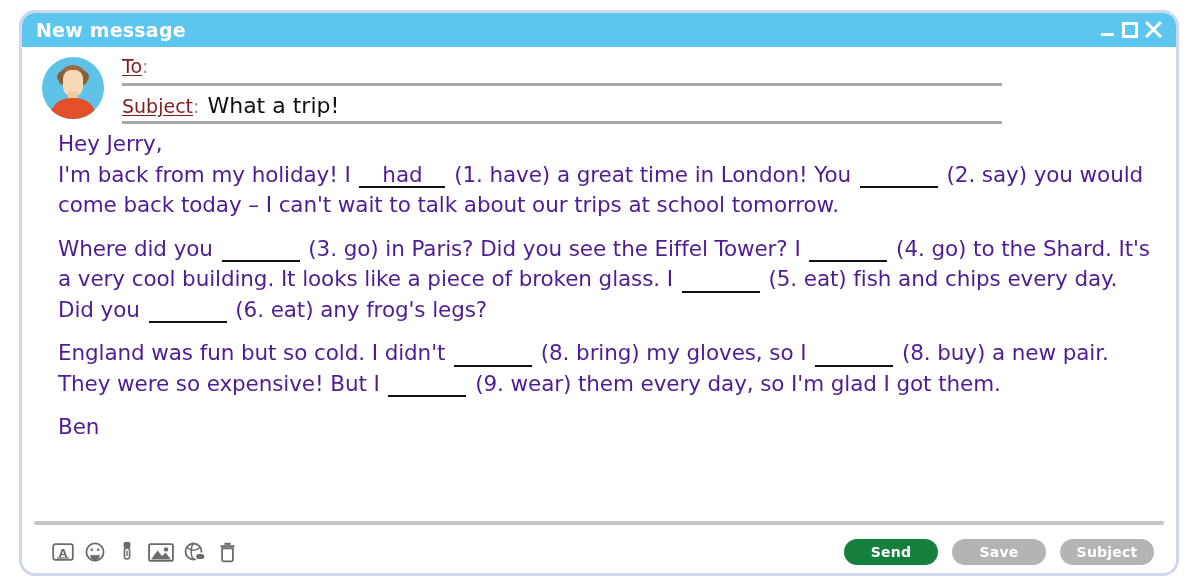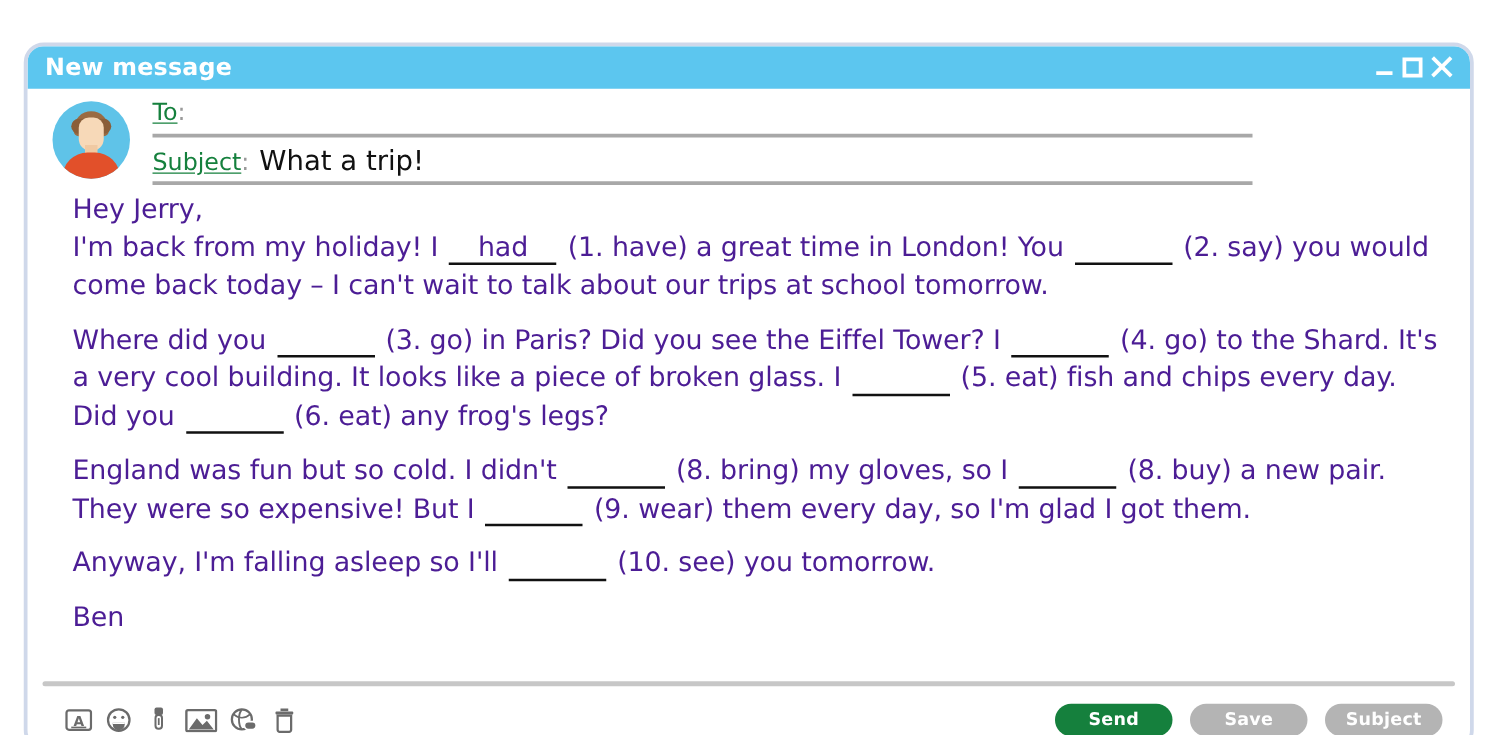--- a/index.html
+++ b/index.html
@@ -2,21 +2,21 @@
 <html><head>
 <meta charset="utf-8">
 <style>
   html,body{margin:0;padding:0;}
   body{
     width:1200px;height:588px;
     background:#ffffff;
     font-family:"DejaVu Sans", sans-serif;
     overflow:hidden;
   }
-  .stage{position:relative;width:1200px;height:552px;background:#ffffff;margin-top:24px;}
+  .stage{position:relative;width:1200px;height:552px;background:#ffffff;}
 
   
   .window{
     position:absolute;left:19px;top:10px;
     width:1160px;height:566px;
     background:#ffffff;
     border:3px solid #cfd8ea;
     border-radius:16px;
     box-sizing:border-box;
     overflow:hidden;
@@ -83,21 +83,21 @@
   .field{
     position:relative;
     height:31px;
     display:flex;align-items:baseline;
     border-bottom:3px solid #a8a8a8;
     margin-bottom:7px;
     width:880px;
     box-sizing:border-box;
   }
   .field-label{
-    color:#15803d;
+    color:#7f1d1d;
     font-family:"DejaVu Sans", sans-serif;
     font-size:19px;
     text-decoration:underline;
     text-underline-offset:2px;
     white-space:nowrap;
   }
   .field-sep{color:#9a9a9a;font-size:19px;margin-right:8px;}
   .field-value{
     font-family:"DejaVu Sans", sans-serif;
     font-size:22px;
@@ -203,21 +203,20 @@
           <span class="field-value subject-value" placeholder="Subject">What a trip!</span>
         </div>
       </div>
     </div>
 
     <div class="body-area">
       <div id="paragraphs">
           <div class="para"><span>Hey Jerry,</span><br><span>I'm back from my holiday! I </span><span class="blank filled">had</span><span> (1. have) a great time in London! You </span><span class="blank">&nbsp;</span><span> (2. say) you would come back today – I can't wait to talk about our trips at school tomorrow.</span></div>
           <div class="para"><span>Where did you </span><span class="blank">&nbsp;</span><span> (3. go) in Paris? Did you see the Eiffel Tower? I </span><span class="blank">&nbsp;</span><span> (4. go) to the Shard. It's a very cool building. It looks like a piece of broken glass. I </span><span class="blank">&nbsp;</span><span> (5. eat) fish and chips every day. Did you </span><span class="blank">&nbsp;</span><span> (6. eat) any frog's legs?</span></div>
           <div class="para"><span>England was fun but so cold. I didn't </span><span class="blank">&nbsp;</span><span> (8. bring) my gloves, so I </span><span class="blank">&nbsp;</span><span> (8. buy) a new pair. They were so expensive! But I </span><span class="blank">&nbsp;</span><span> (9. wear) them every day, so I'm glad I got them.</span></div>
-          <div class="para"><span>Anyway, I'm falling asleep so I'll </span><span class="blank">&nbsp;</span><span> (10. see) you tomorrow.</span></div>
           <div class="para"><span>Ben</span></div>
         </div>
     </div>
 
     <div class="divider"></div>
     <div class="footer">
       <div class="icons">
         <div class="ficon">
           <svg width="22" height="18" viewBox="0 0 22 18">
               <rect x="1.2" y="1.2" width="19.6" height="15.6" rx="2" fill="none" stroke="#6b6b6b" stroke-width="1.8"></rect>

